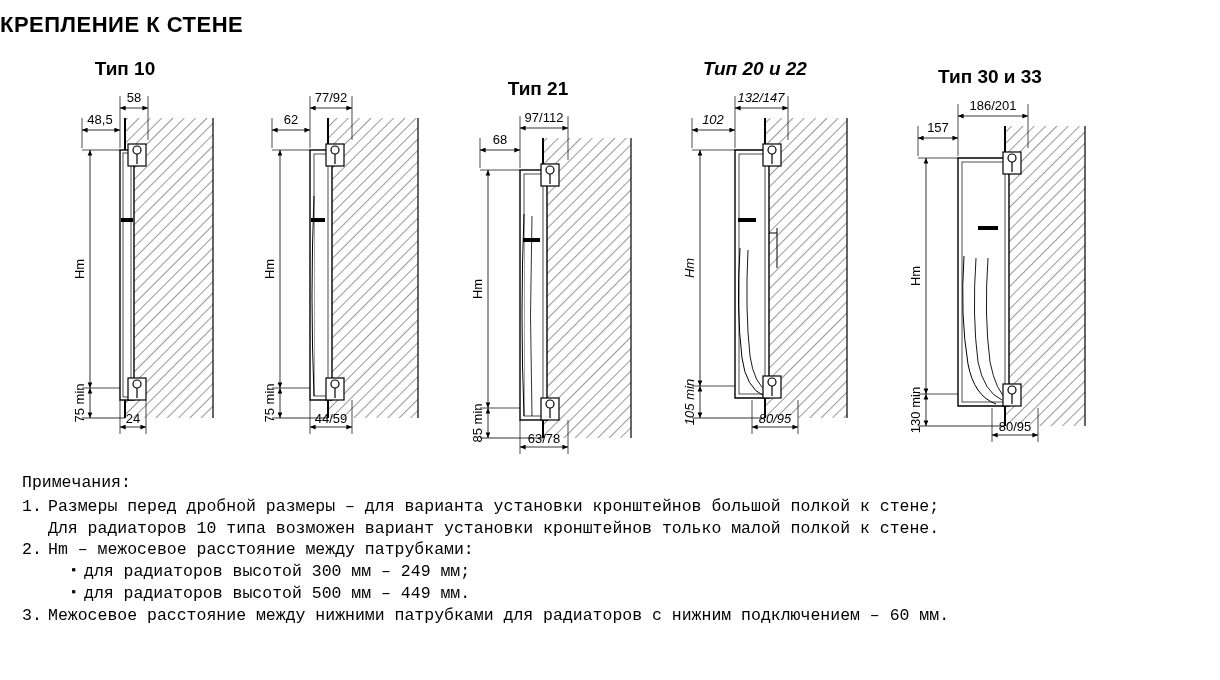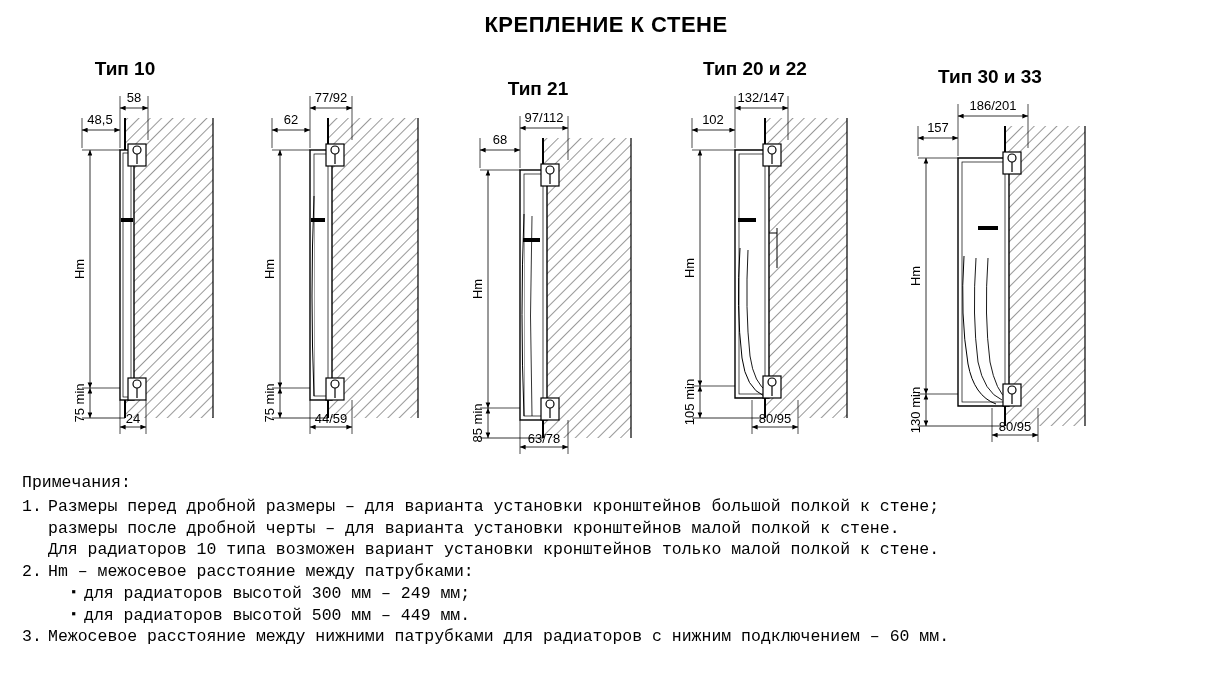--- a/index.html
+++ b/index.html
@@ -13,21 +13,21 @@
     font-family: "Liberation Sans", sans-serif;
     color: #000000;
     position: relative;
     overflow: hidden;
   }
   #page-title {
     position: absolute;
     top: 12px;
     left: 0;
     width: 1212px;
-    text-align: center;
+    text-align: left;
     font-size: 22px;
     font-weight: bold;
     letter-spacing: 0.5px;
   }
   .panel {
     position: absolute;
     top: 48px;
     height: 420px;
   }
   .panel-title {
@@ -221,21 +221,21 @@
     <text x="54" y="325" font-size="13" font-family="Liberation Sans, sans-serif" text-anchor="middle" transform="rotate(-90 54 325)">85 min</text>
 
     <line x1="92" y1="322" x2="92" y2="356" stroke="#000" stroke-width="0.7"></line>
     <line x1="140" y1="322" x2="140" y2="356" stroke="#000" stroke-width="0.7"></line>
     <line x1="92" y1="349" x2="140" y2="349" stroke="#000" stroke-width="0.8" marker-start="url(#arl)" marker-end="url(#ar)"></line>
     <text x="116" y="345" font-size="13" font-family="Liberation Sans, sans-serif" text-anchor="middle">63/78</text>
   </svg>
   </div>
 </div>
 
-<div class="panel" style="left:640px; width:230px;">
+<div class="panel" style="left:640px; width:230px;font-style:italic;">
   <div class="panel-title">Тип 20 и 22</div>
   <div class="fig">
   <svg width="230" height="390" viewBox="0 0 230 390">
     <rect x="125" y="40" width="82" height="300" fill="url(#hatch1)" stroke="none"></rect>
     <line x1="125" y1="40" x2="125" y2="340" stroke="#000" stroke-width="2"></line>
     <line x1="207" y1="40" x2="207" y2="340" stroke="#000" stroke-width="1.2"></line>
 
     <path d="M95 72 L129 72 L129 320 L95 320 Z" fill="#fff" stroke="#000" stroke-width="1.4"></path>
     <rect x="99" y="76" width="26" height="240" fill="#fff" stroke="#000" stroke-width="0.7"></rect>
     <path d="M100 170 q-4 60 2 110 q4 30 22 38" fill="none" stroke="#000" stroke-width="1"></path>
@@ -323,21 +323,20 @@
   </div>
 </div>
 
 <div class="notes">
   <div class="lead">Примечания:</div>
 
   <div class="note-row">
     <div class="note-num">1.</div>
     <div class="note-body">
       <div>Размеры перед дробной размеры – для варианта установки кронштейнов большой полкой к стене;</div>
-      <div>размеры после дробной черты – для варианта установки кронштейнов малой полкой к стене.</div>
       <div>Для радиаторов 10 типа возможен вариант установки кронштейнов только малой полкой к стене.</div>
     </div>
   </div>
 
   <div class="note-row">
     <div class="note-num">2.</div>
     <div class="note-body">
       <div>Hm – межосевое расстояние между патрубками:</div>
       <div class="sub">
         <div class="bullet">▪</div>

